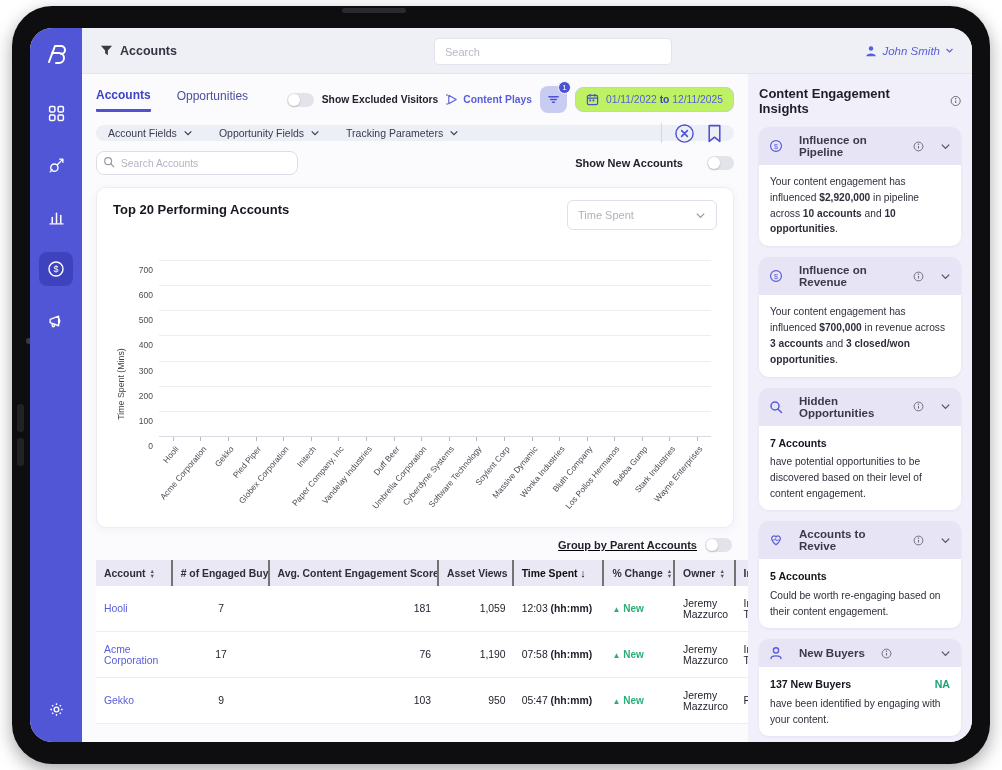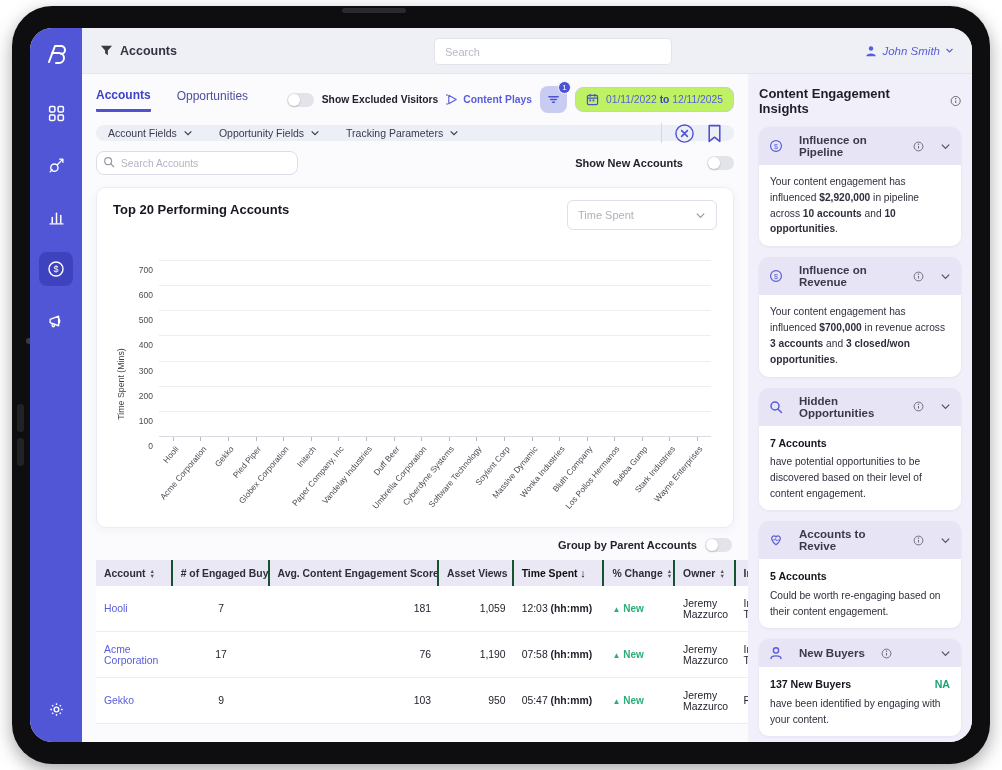--- a/index.html
+++ b/index.html
@@ -81,25 +81,25 @@
   .gline.zero { background:#d9dae2; }
   .ytick { position:absolute; right:100%; margin-right:6px; font-size:8.5px; color:#4a4a54; transform:translateY(50%); }
   .bars { position:absolute; left:0; right:0; top:0; bottom:0; display:flex; align-items:flex-end; }
   .bar-slot { flex:1; display:flex; justify-content:center; }
   .bar { width:16px; background:#7c80ee; border-radius:1.5px 1.5px 0 0; cursor:pointer; }
   .xlabels { display:flex; margin-left:30px; margin-right:6px; height:84px; }
   .xslot { flex:1; position:relative; }
   .xslot i { position:absolute; left:50%; top:0; width:1px; height:4px; background:#b9b9c4; }
   .xslot span { position:absolute; top:7px; right:50%; transform:rotate(-50deg); transform-origin:100% 0; font-size:8.3px; color:#4a4a54; white-space:nowrap; }
 
-  .group-row { margin:10px 16px 0 14px; display:flex; justify-content:flex-end; align-items:center; gap:8px; }
+  .group-row { margin:10px 16px 0 14px; display:flex; justify-content:flex-end; align-items:center; gap:8px;text-decoration:underline; }
 
   
   .tbl { margin:8px 0 0 14px; border-collapse:separate; border-spacing:0; table-layout:fixed; width:680px; }
-  .tbl th { background:#e9e8f4; font-size:10.4px; color:#2e2e3a; font-weight:600; text-align:left; padding:7px 8px; border-right:2px solid #14532d; white-space:nowrap; overflow:hidden; }
+  .tbl th { background:#e9e8f4; font-size:10.4px; color:#2e2e3a; font-weight:600; text-align:left; padding:7px 8px; border-right:2px solid #737373; white-space:nowrap; overflow:hidden; }
   .tbl th .sorts { display:inline-flex; flex-direction:column; vertical-align:middle; margin-left:4px; font-size:5.5px; line-height:4.5px; color:#55555f; }
   .tbl th.sorted { font-weight:700; color:#111; }
   .tbl td { background:#fff; font-size:10.4px; color:#23232e; padding:8px 8px; border-bottom:1px solid #ececf3; vertical-align:middle; height:46px; overflow:hidden; }
   .acct-link { color:#585dd9; cursor:pointer; }
   .chg { color:#2bae76; font-weight:600; font-size:10px; white-space:nowrap; }
   .chg .tri { font-size:8px; }
   .num { text-align:right; padding-right:22px; }
   .ctr { text-align:center; }
   .tcell b { font-weight:700; }
   svg { display:block; }

